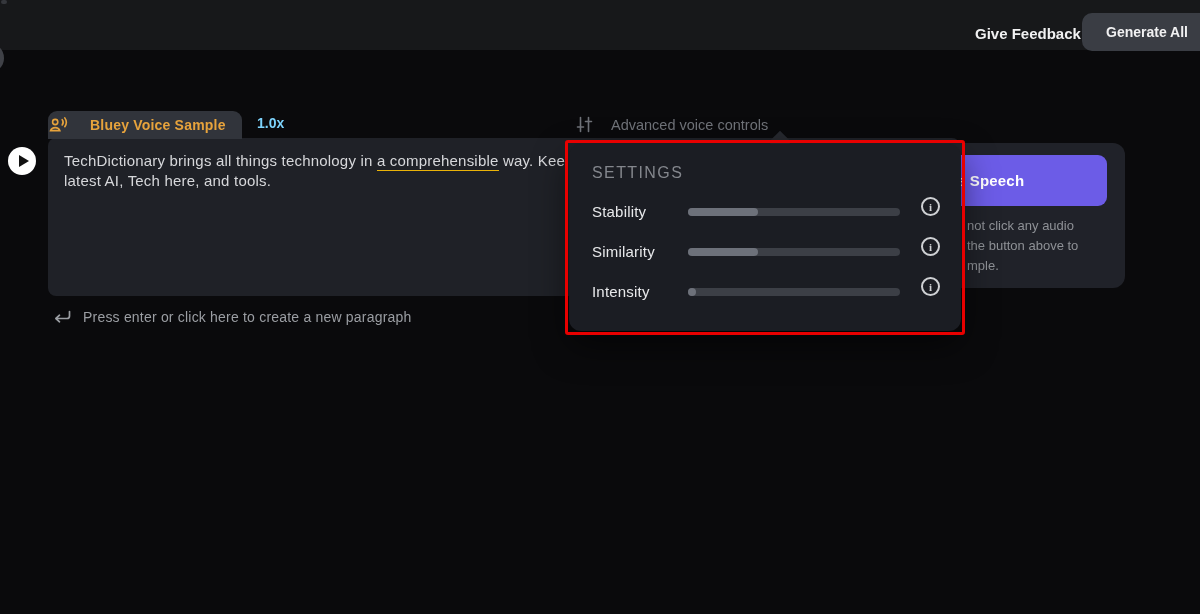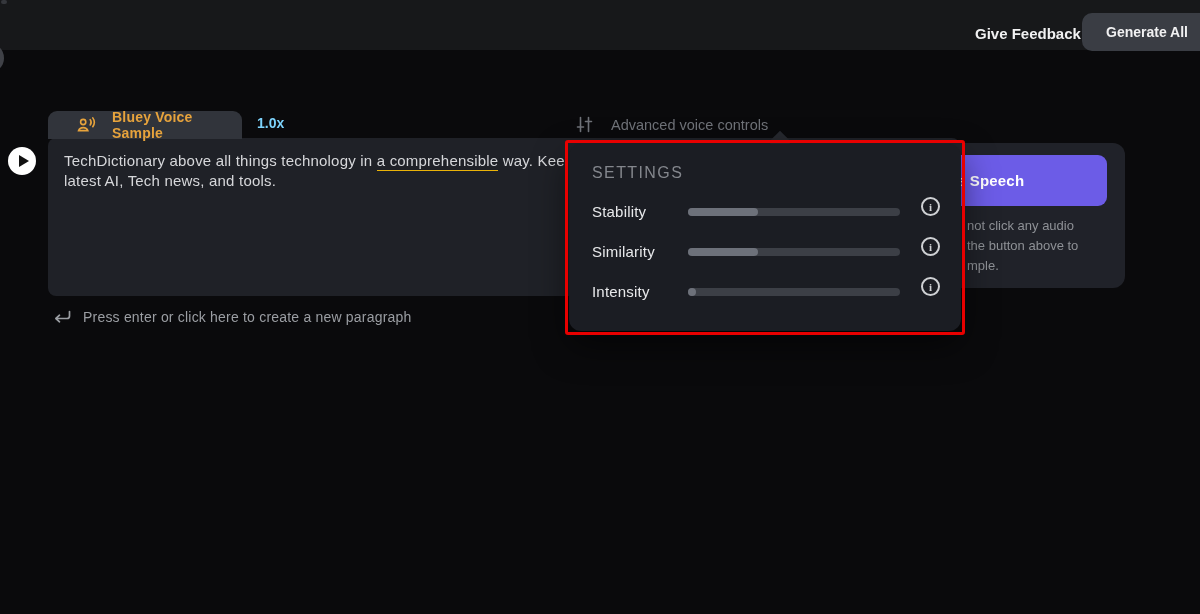--- a/index.html
+++ b/index.html
@@ -19,21 +19,21 @@
     background:#3a3d44;border-radius:10px;color:#f1f1f2;font-size:14px;font-weight:bold;
     display:flex;align-items:center;justify-content:flex-start;padding-left:24px;box-sizing:border-box;cursor:pointer;
   }
   
   .play-btn{position:absolute;left:8px;top:147px;width:28px;height:28px;border-radius:50%;background:#ffffff;cursor:pointer;}
   .play-tri{position:absolute;left:11px;top:8px;width:0;height:0;border-left:10px solid #111;border-top:6px solid transparent;border-bottom:6px solid transparent;}
   
   .voice-tab{
     position:absolute;left:48px;top:111px;width:194px;height:28px;
     background:#31343b;border-radius:9px 9px 0 0;
-    display:flex;align-items:center;gap:16px;padding-left:29px;box-sizing:border-box;cursor:pointer;z-index:3;
+    display:flex;align-items:center;gap:22px;padding-left:1px;box-sizing:border-box;cursor:pointer;z-index:3;
   }
   .voice-tab .label{font-size:14px;font-weight:bold;color:#e7a33c;letter-spacing:.2px;}
   .speed{position:absolute;left:257px;top:115px;font-size:14px;font-weight:bold;color:#7dd3fc;cursor:pointer;}
   .advanced{
     position:absolute;left:576px;top:116px;display:flex;align-items:center;gap:18px;
     color:#6f7278;font-size:14.5px;cursor:pointer;
   }
   
   .editor-panel{
     position:absolute;left:48px;top:138px;width:912px;height:158px;
@@ -106,22 +106,22 @@
   <span>
     <svg width="17" height="17" viewBox="0 0 17 17" fill="none" stroke="#6f7278" stroke-width="1.6" stroke-linecap="round">
       <path d="M4.5 1.5 v14 M12.5 1.5 v14"></path>
       <path d="M1.5 11 h6 M9.5 5.5 h6"></path>
     </svg>
   </span>
   <span>Advanced voice controls</span>
 </div>
 
 <div class="editor-panel">
-  <div class="editor-line"><span>TechDictionary above all things technology in </span><span class="sugg">a comprehensible</span><span> way. Kee</span></div>
-  <div class="editor-line">latest AI, Tech news, and tools.</div>
+  <div class="editor-line"><span>TechDictionary brings all things technology in </span><span class="sugg">a comprehensible</span><span> way. Kee</span></div>
+  <div class="editor-line">latest AI, Tech here, and tools.</div>
 </div>
 
 <div class="hint">
   <span>
     <svg width="23" height="22" viewBox="0 0 23 22" fill="none" stroke="#9b9ea3" stroke-width="1.7" stroke-linecap="round" stroke-linejoin="round">
       <path d="M19.5 5.5 v4.5 a2.5 2.5 0 0 1 -2.5 2.5 H6.5"></path>
       <path d="M9.5 9.2 l-3.6 3.3 3.6 3.3"></path>
     </svg>
   </span>
   <span class="txt">Press enter or click here to create a new paragraph</span>

